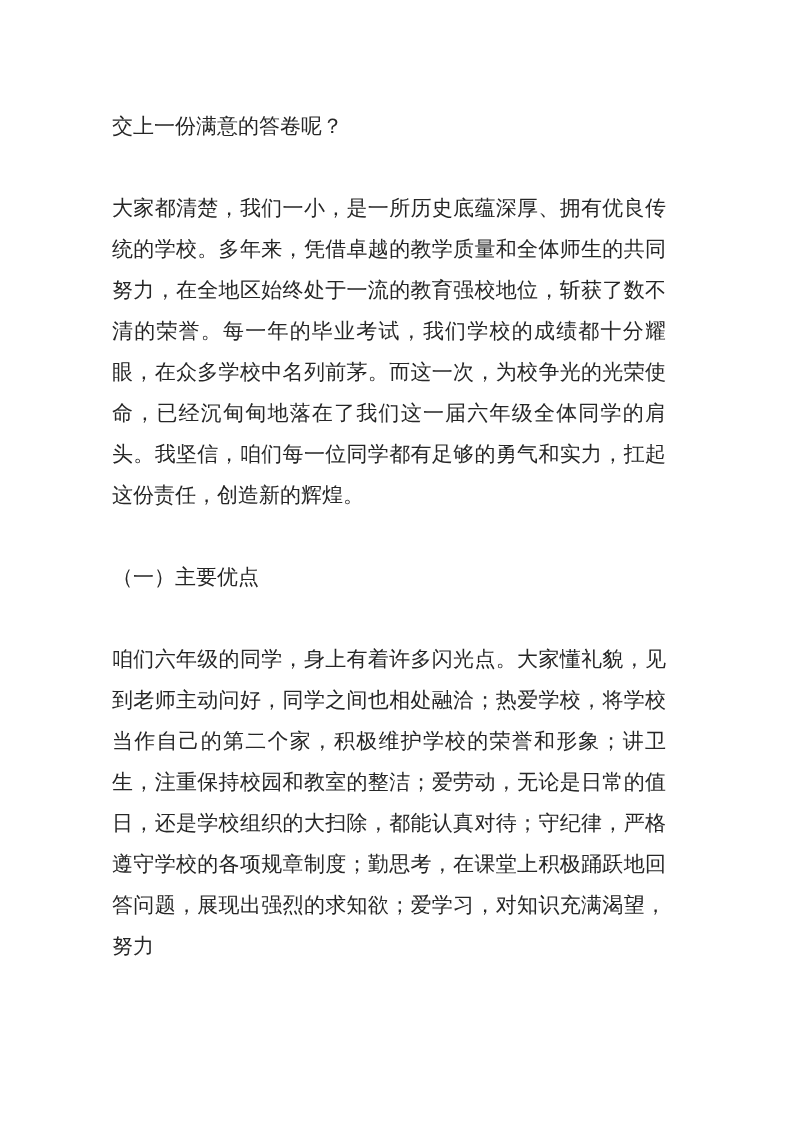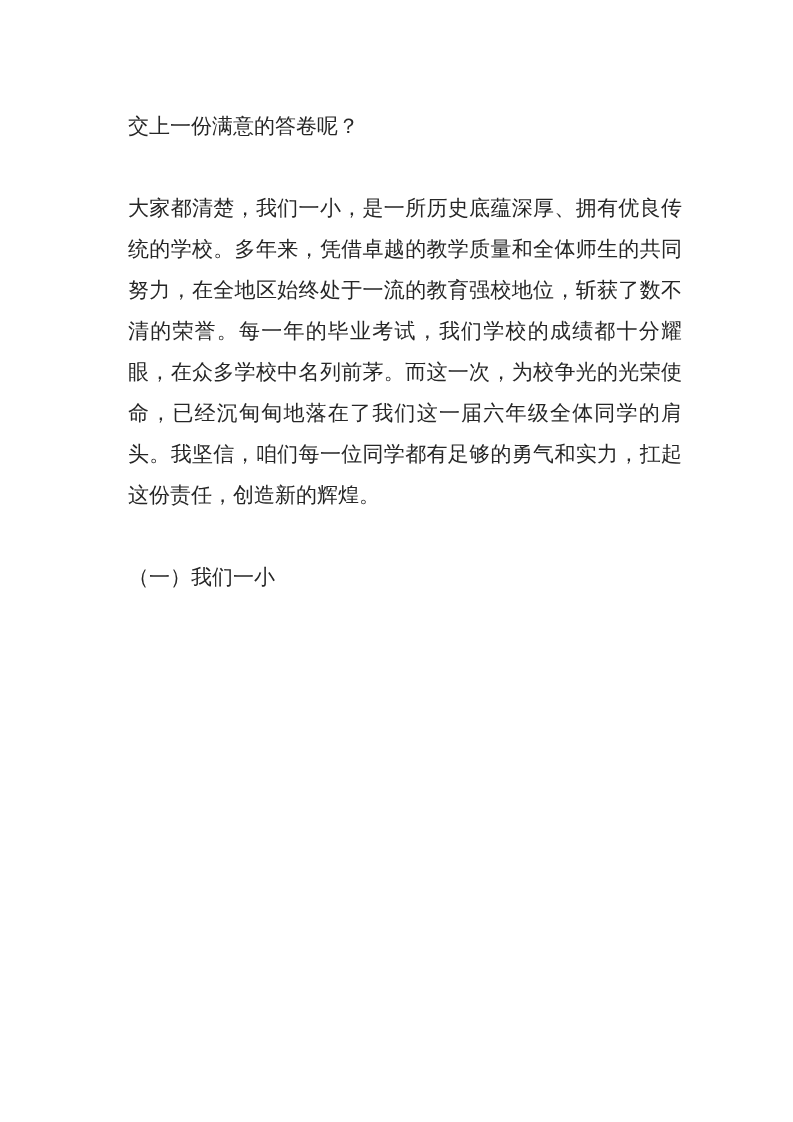--- a/index.html
+++ b/index.html
@@ -10,21 +10,21 @@
   .page {
     position: relative;
     width: 793px;
     height: 1122px;
     background: #ffffff;
     overflow: hidden;
     font-family: "Liberation Sans", "DejaVu Sans", sans-serif;
   }
   .content {
     position: absolute;
-    left: 128px;
+    left: 112px;
     top: 105px;
     width: 554px;
   }
   .para {
     margin: 0 0 41px 0;
     font-size: 21px;
     line-height: 41px;
     color: #262626;
     text-align: justify;
     text-justify: inter-ideograph;
@@ -38,15 +38,16 @@
     margin-bottom: 0;
   }
 </style>
 </head>
 <body>
 
 <div class="page">
   <div class="content">
     <p class="para">交上一份满意的答卷呢？</p>
     <p class="para">大家都清楚，我们一小，是一所历史底蕴深厚、拥有优良传统的学校。多年来，凭借卓越的教学质量和全体师生的共同努力，在全地区始终处于一流的教育强校地位，斩获了数不清的荣誉。每一年的毕业考试，我们学校的成绩都十分耀眼，在众多学校中名列前茅。而这一次，为校争光的光荣使命，已经沉甸甸地落在了我们这一届六年级全体同学的肩头。我坚信，咱们每一位同学都有足够的勇气和实力，扛起这份责任，创造新的辉煌。</p>
-    <p class="para heading">（一）我们一小</p>
+    <p class="para heading">（一）主要优点</p>
+    <p class="para">咱们六年级的同学，身上有着许多闪光点。大家懂礼貌，见到老师主动问好，同学之间也相处融洽；热爱学校，将学校当作自己的第二个家，积极维护学校的荣誉和形象；讲卫生，注重保持校园和教室的整洁；爱劳动，无论是日常的值日，还是学校组织的大扫除，都能认真对待；守纪律，严格遵守学校的各项规章制度；勤思考，在课堂上积极踊跃地回答问题，展现出强烈的求知欲；爱学习，对知识充满渴望，努力</p>
   </div>
 </div>
 
 </body></html>

